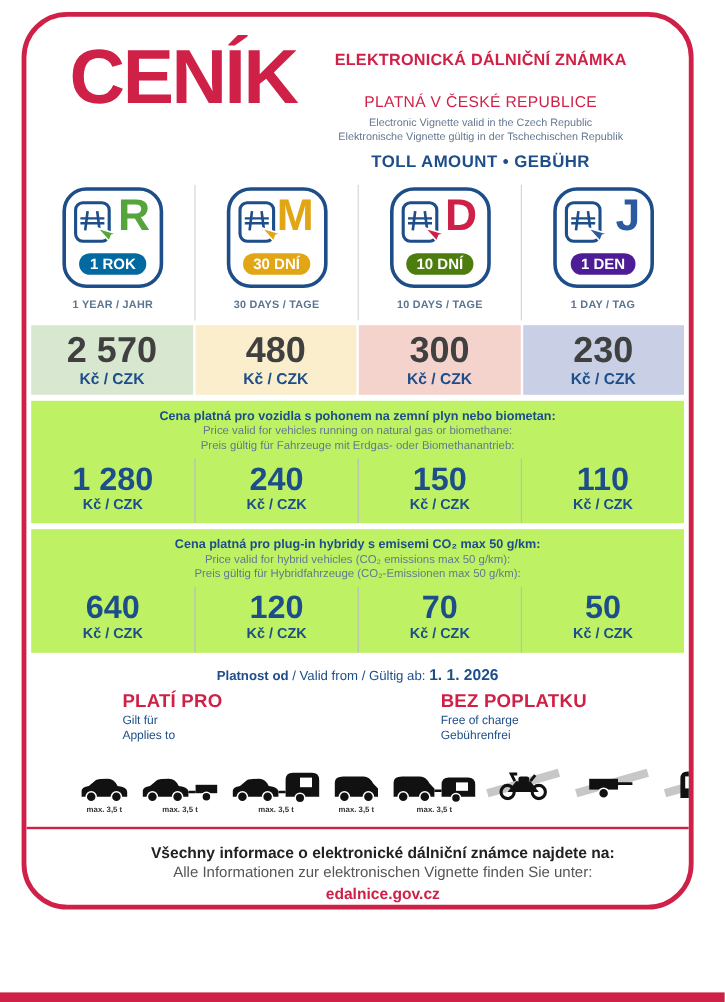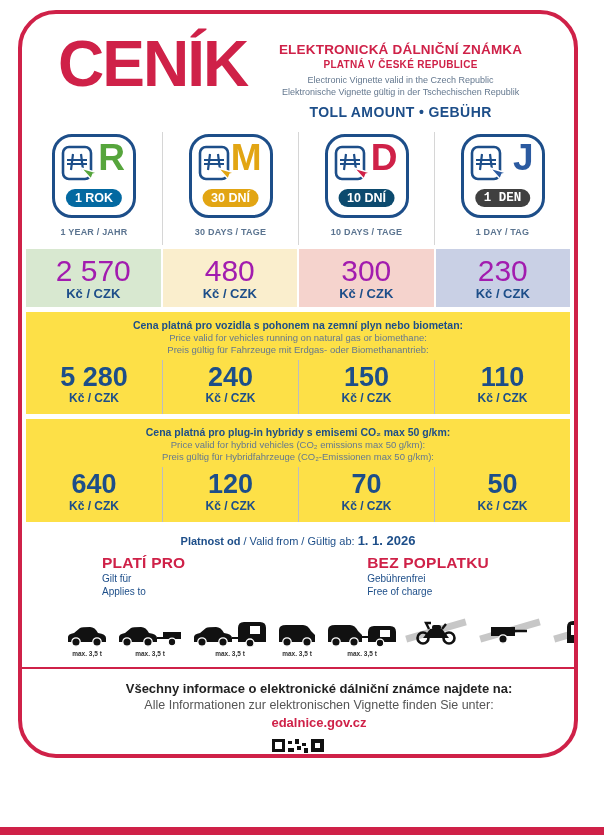--- a/index.html
+++ b/index.html
@@ -13,21 +13,21 @@
     border:4px solid #cf2148;border-radius:38px;background:#fff;
     box-sizing:border-box;overflow:hidden;
   }
   .bottom-bar{position:absolute;left:0;bottom:0;width:604px;height:8px;background:#cf2148;}
 
   
   .hdr{display:flex;align-items:flex-start;padding:20px 20px 0 36px;}
   .title{font-size:64px;font-weight:800;color:#cf2148;letter-spacing:-2px;line-height:0.95;}
   .hdr-right{margin-left:auto;text-align:center;width:318px;padding-top:8px;}
   .h-cs{color:#cf2148;font-weight:700;font-size:13.5px;letter-spacing:0.2px;}
-  .h-cs2{color:#cf2148;font-weight:700;font-size:10px;margin-top:2px;letter-spacing:0.3px;}
+  .h-cs2{color:#cf2148;font-weight:400;font-size:13px;margin-top:20px;letter-spacing:0.3px;}
   .h-en,.h-de{color:#64788f;font-size:9px;margin-top:2px;}
   .h-en{margin-top:5px;}
   .h-toll{color:#1d4e89;font-weight:800;font-size:14px;margin-top:7px;letter-spacing:0.4px;}
 
   
   .cols{display:grid;grid-template-columns:repeat(4,1fr);margin:12px 4px 0 4px;}
   .col{display:flex;flex-direction:column;align-items:center;padding:2px 0 8px 0;}
   .col + .col{border-left:1px solid #d6d6d6;}
   .vig-box{
     width:84px;height:84px;border:3px solid #1d4e89;border-radius:20px;
@@ -35,33 +35,33 @@
   }
   .vig-letter{position:absolute;top:2px;right:8px;font-size:37px;font-weight:800;line-height:1;}
   .vig-pill{
     position:absolute;bottom:8px;left:50%;transform:translateX(-50%);
     color:#fff;font-weight:800;font-size:12.5px;padding:2px 9px;border-radius:11px;white-space:nowrap;
   }
   .mini-ic{position:absolute;top:7px;left:6px;}
   .col-sub{margin-top:9px;font-size:9px;font-weight:700;color:#5b7490;letter-spacing:0.2px;}
   .c-r{color:#56a53c;} .bg-r{background:#0369a1;}
   .c-m{color:#e2a513;} .bg-m{background:#e2a513;}
-  .c-d{color:#cf2148;} .bg-d{background:#0c4a6e;}
-  .c-j{color:#2b5aa0;} .bg-j{background:#404040;font-family:Liberation Mono, monospace;}
+  .c-d{color:#cf2148;} .bg-d{background:#4d7c0f;}
+  .c-j{color:#2b5aa0;} .bg-j{background:#4c1d95;}
 
   
   .prices1{display:grid;grid-template-columns:repeat(4,1fr);gap:2px;margin:4px 4px 0 4px;}
   .p1{height:58px;display:flex;flex-direction:column;align-items:center;justify-content:center;}
   .p1.pale-r{background:#d8e8d0;} .p1.pale-m{background:#faeecd;}
   .p1.pale-d{background:#f5d3cd;} .p1.pale-j{background:#c9d0e5;}
-  .big-price{font-size:30px;font-weight:400;color:#a21caf;line-height:1.05;}
+  .big-price{font-size:30px;font-weight:700;color:#404040;line-height:1.05;}
   .cur{font-size:13px;font-weight:700;color:#1d4e89;}
 
   
-  .gray-sec{background:#fde047;margin:5px 4px 0 4px;padding-top:7px;}
+  .gray-sec{background:#bef264;margin:5px 4px 0 4px;padding-top:7px;}
   .gs-cs{text-align:center;font-size:10.5px;font-weight:800;color:#1d4e89;}
   .gs-en,.gs-de{text-align:center;font-size:9.5px;color:#64788f;margin-top:1px;}
   .gs-prices{display:grid;grid-template-columns:repeat(4,1fr);margin-top:5px;}
   .gs-cell{display:flex;flex-direction:column;align-items:center;justify-content:center;padding:3px 0 9px 0;}
   .gs-cell + .gs-cell{border-left:1px solid #bcbcc2;}
   .mid-price{font-size:27px;font-weight:800;color:#1d4e89;line-height:1.05;}
   .cur2{font-size:12px;font-weight:700;color:#1d4e89;}
 
   
   .validity{text-align:center;margin-top:11px;font-size:11px;color:#1d4e89;}
@@ -187,21 +187,21 @@
       <div class="cur">Kč / CZK</div>
     </div>
   </div>
 
   <div class="gray-sec">
     <div class="gs-cs">Cena platná pro vozidla s pohonem na zemní plyn nebo biometan:</div>
     <div class="gs-en">Price valid for vehicles running on natural gas or biomethane:</div>
     <div class="gs-de">Preis gültig für Fahrzeuge mit Erdgas- oder Biomethanantrieb:</div>
     <div class="gs-prices">
       <div class="gs-cell">
-        <div class="mid-price">5 280</div>
+        <div class="mid-price">1 280</div>
         <div class="cur2">Kč / CZK</div>
       </div>
       <div class="gs-cell">
         <div class="mid-price">240</div>
         <div class="cur2">Kč / CZK</div>
       </div>
       <div class="gs-cell">
         <div class="mid-price">150</div>
         <div class="cur2">Kč / CZK</div>
       </div>
@@ -239,22 +239,22 @@
   <div class="validity"><span class="b">Platnost od</span><span> / Valid from / Gültig ab: </span><span class="d">1. 1. 2026</span></div>
 
   <div class="af-row">
     <div class="af-left">
       <div class="af-title">PLATÍ PRO</div>
       <div class="af-sub">Gilt für</div>
       <div class="af-sub">Applies to</div>
     </div>
     <div class="af-right">
       <div class="af-title">BEZ POPLATKU</div>
+      <div class="af-sub">Free of charge</div>
       <div class="af-sub">Gebührenfrei</div>
-      <div class="af-sub">Free of charge</div>
     </div>
   </div>
 
   <div class="veh-row">
 
     <div class="veh">
       <svg width="42" height="24" viewBox="0 0 42 24">
         <path d="M2 18 L2 13 Q2 10 8 9 L14 4 Q16 3 24 3 Q29 3 32 9 Q40 10 40 14 L40 18 Z" fill="#111"></path>
         <circle cx="10" cy="18" r="4.2" fill="#111" stroke="#fff" stroke-width="1.3"></circle>
         <circle cx="31" cy="18" r="4.2" fill="#111" stroke="#fff" stroke-width="1.3"></circle>

